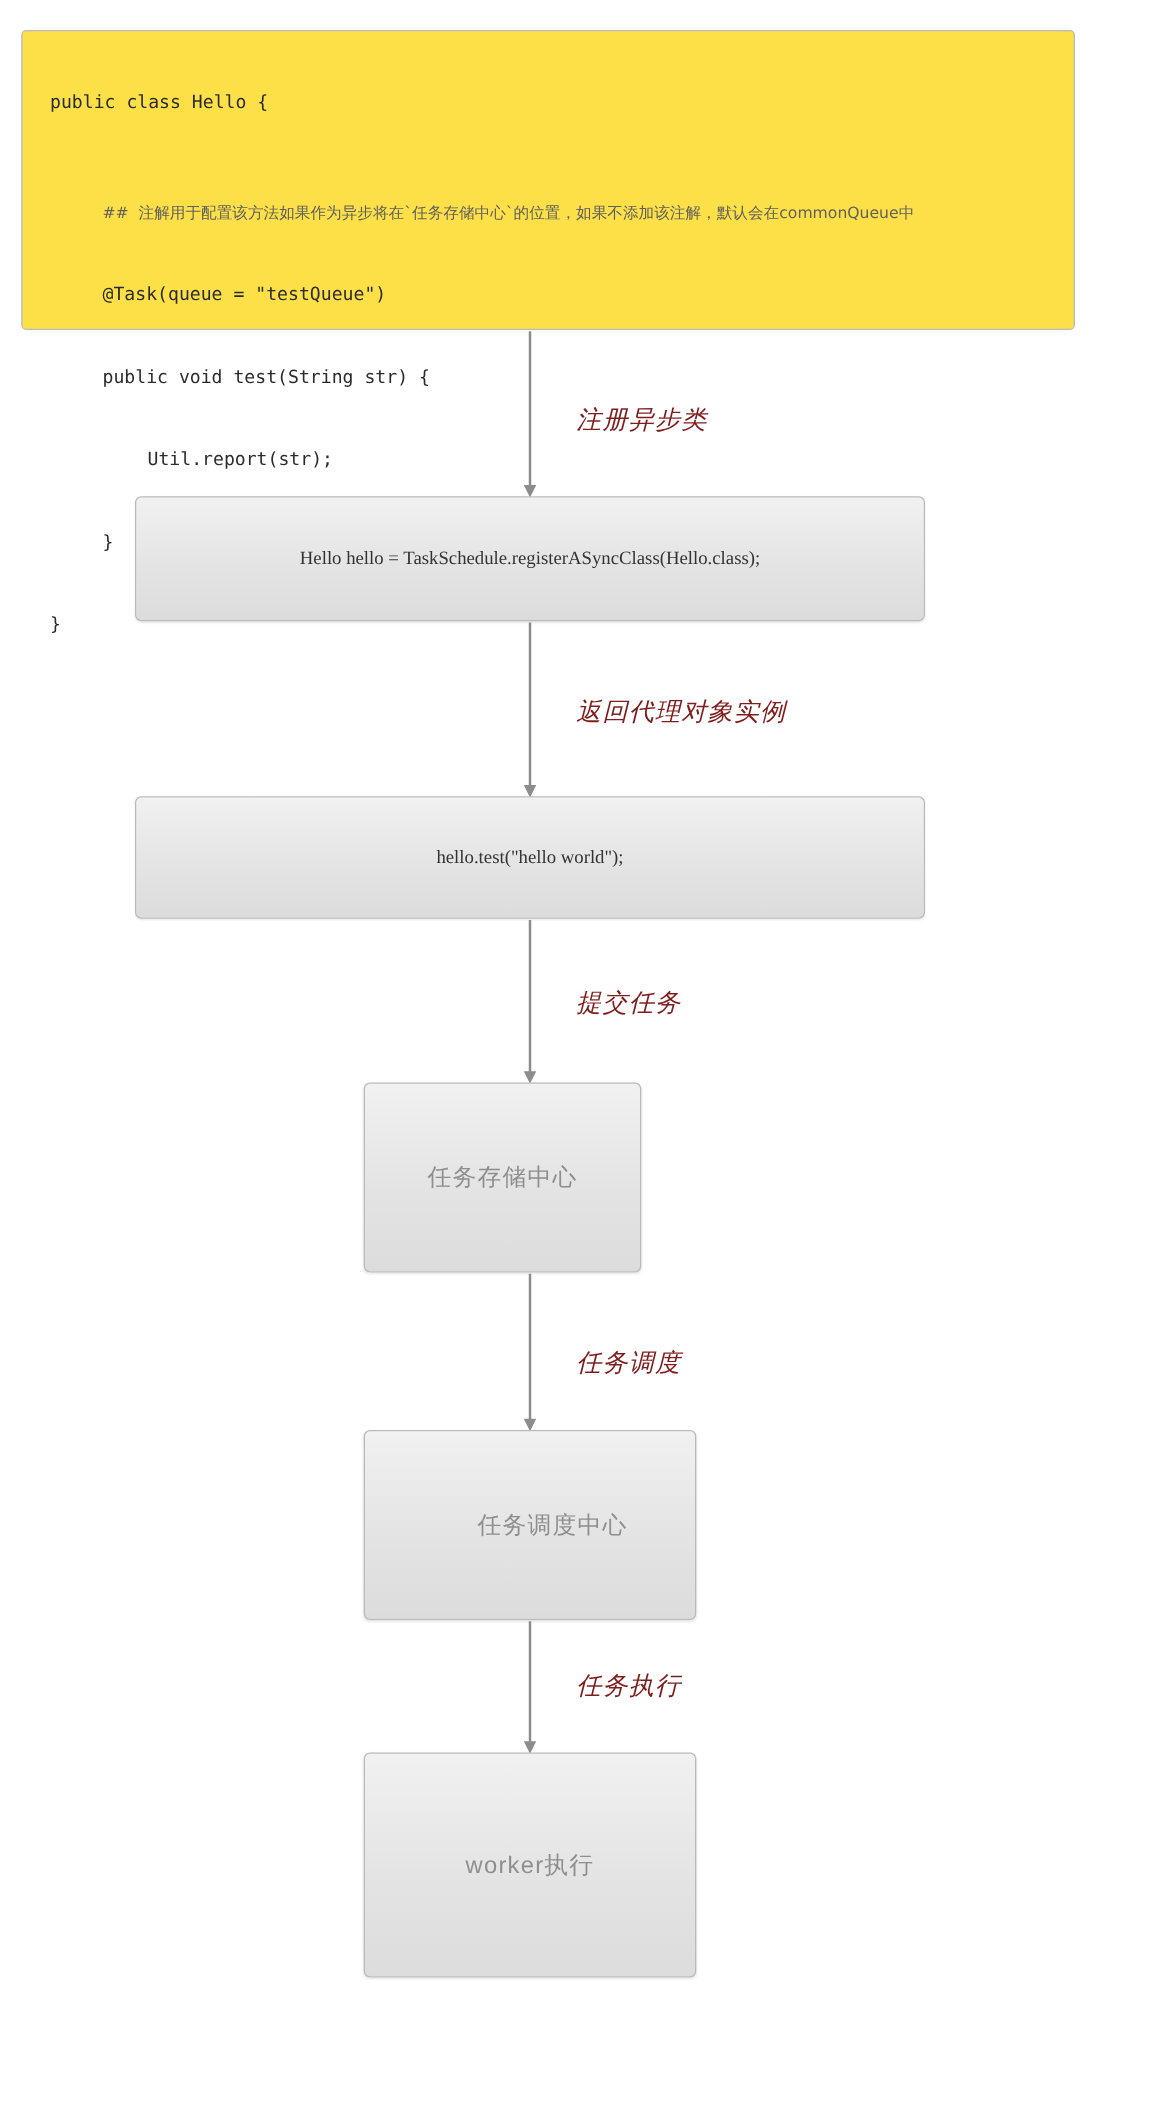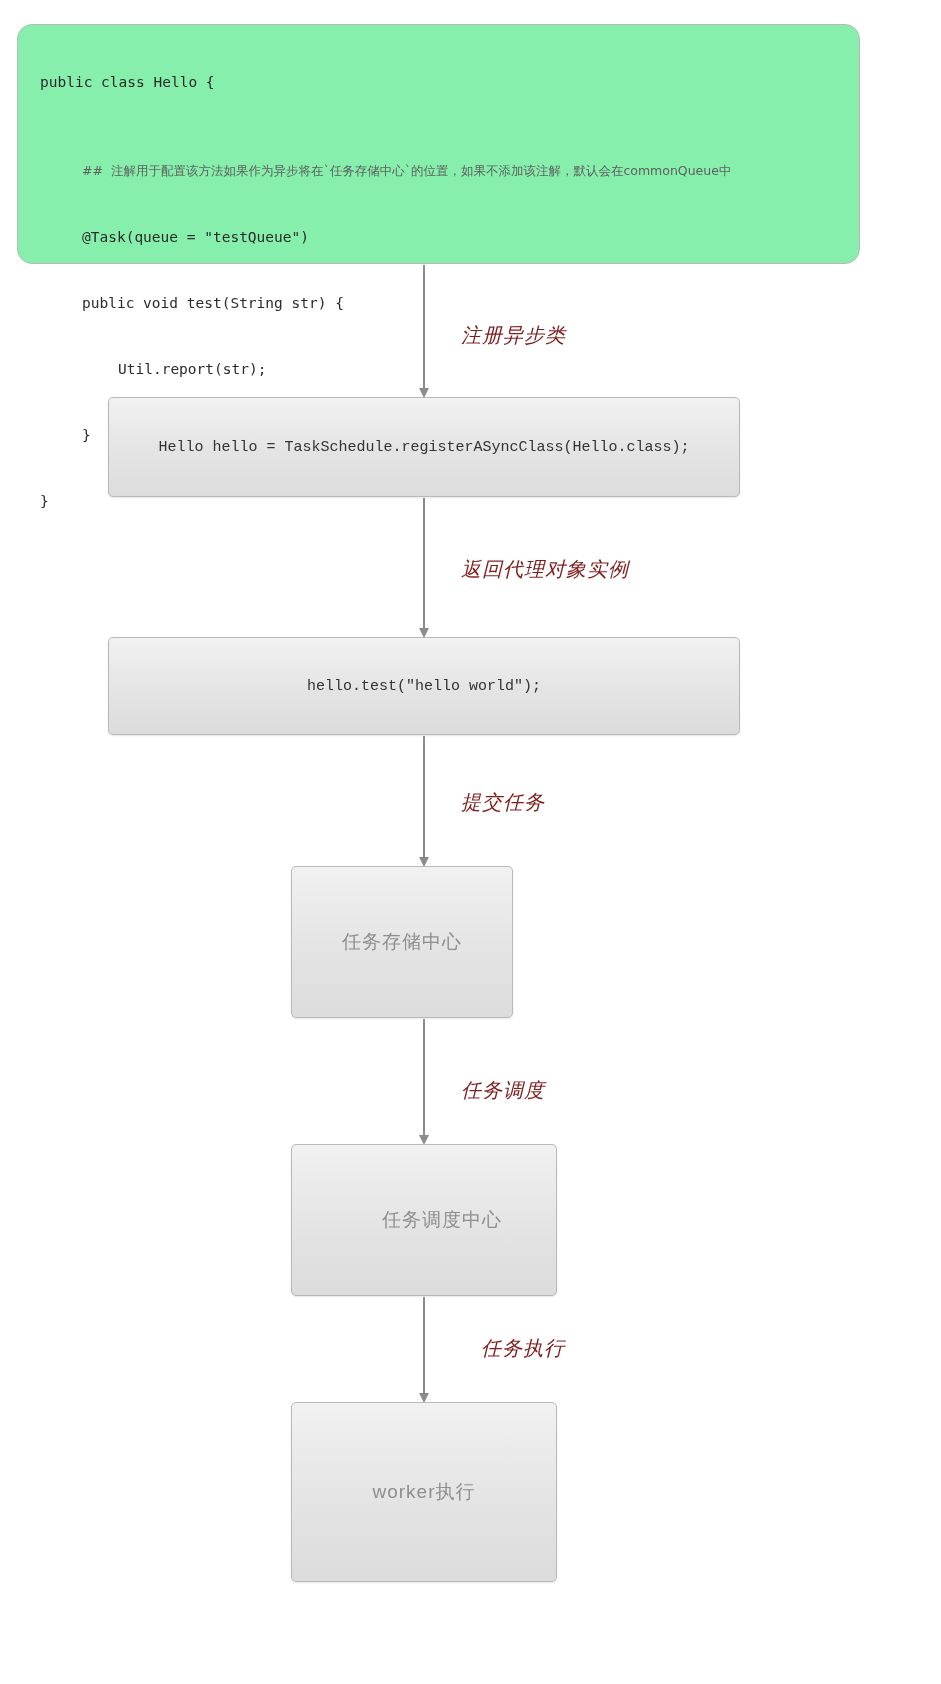--- a/index.html
+++ b/index.html
@@ -22,23 +22,23 @@
   }
 
   
   .code-box {
     position: absolute;
     left: 17px;
     top: 24px;
     width: 843px;
     height: 240px;
     box-sizing: border-box;
-    background: #86efac;
+    background: #fde047;
     border: 1px solid #b9b9b9;
-    border-radius: 15px;
+    border-radius: 4px;
     padding: 24px 22px;
     font-family: "DejaVu Sans Mono", "Liberation Mono", monospace;
     font-size: 14.5px;
     line-height: 22px;
     color: #2b2b2b;
     white-space: pre-wrap;
     word-break: break-word;
   }
   .code-box .comment {
     color: #5f5f5f;
@@ -54,21 +54,21 @@
     background: linear-gradient(180deg, #f1f1f1 0%, #e4e4e4 55%, #dcdcdc 100%);
     border: 1px solid #b9b9b9;
     border-radius: 5px;
     display: flex;
     align-items: center;
     justify-content: center;
     text-align: center;
     box-shadow: 0 1px 2px rgba(0,0,0,0.10);
   }
   .node.code-node {
-    font-family: Liberation Mono, monospace;
+    font-family: Liberation Serif, serif;
     font-size: 15px;
     color: #333333;
   }
   .node.label-node {
     font-family: "Liberation Sans", sans-serif;
     font-size: 19px;
     color: #8e8e8e;
     letter-spacing: 1px;
   }
 
@@ -109,21 +109,21 @@
     font-size: 20px;
     color: #7f1d1d;
     white-space: nowrap;
     letter-spacing: 1px;
     font-style: italic;
   }
   .l1 { left: 461px; top: 322px; }
   .l2 { left: 461px; top: 556px; }
   .l3 { left: 461px; top: 789px; }
   .l4 { left: 461px; top: 1077px; }
-  .l5 { left: 481px; top: 1335px; }
+  .l5 { left: 461px; top: 1335px; }
 </style>
 </head>
 <body>
 
 <div class="diagram">
 
   <div class="code-box">
 <span class="code-line">public class Hello {</span>
 <br><br>
 <span class="code-line comment" style="margin-left:42px;">##  注解用于配置该方法如果作为异步将在`任务存储中心`的位置，如果不添加该注解，默认会在commonQueue中</span>

